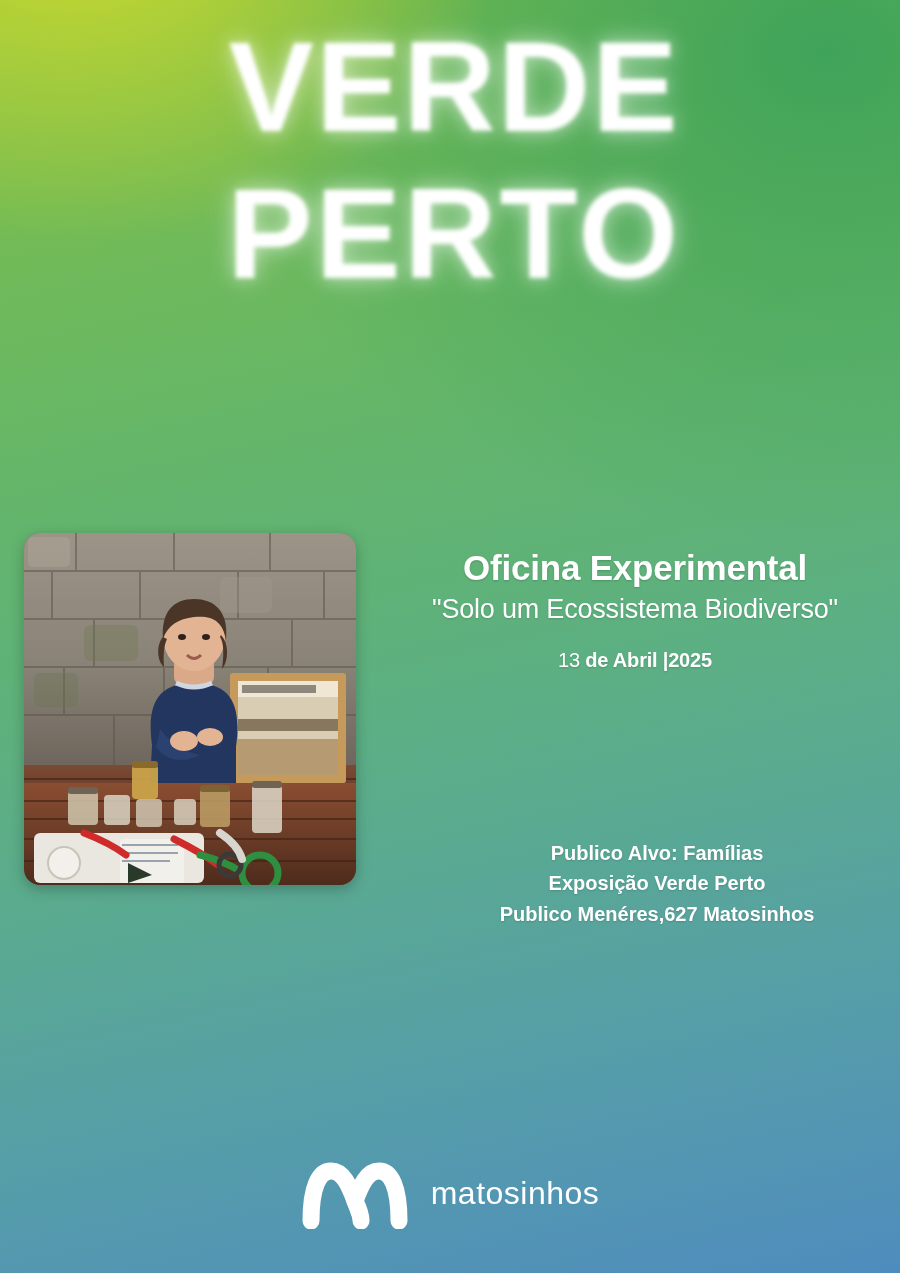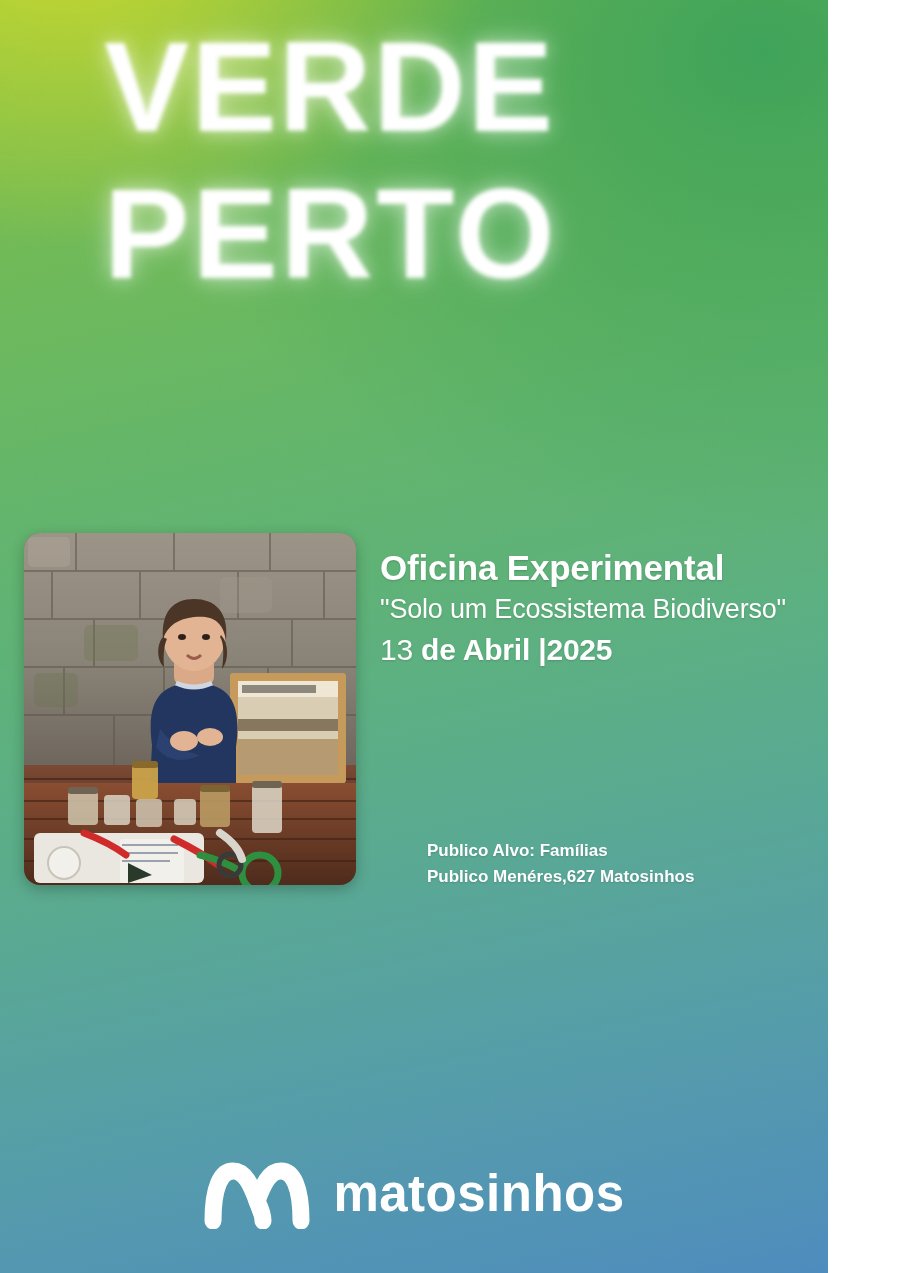--- a/index.html
+++ b/index.html
@@ -4,39 +4,40 @@
 <style>
   * { box-sizing: border-box; margin: 0; padding: 0; }
   html, body {
     width: 900px;
     height: 1273px;
     overflow: hidden;
     font-family: "Liberation Sans", sans-serif;
   }
   .poster {
     position: relative;
-    width: 828px;
+    width: 900px;
     height: 1273px;
     background:
       radial-gradient(ellipse 700px 520px at 8% -6%, #c9d82e 0%, rgba(201,216,46,0) 62%),
       radial-gradient(ellipse 900px 700px at 92% 4%, #3fa35a 0%, rgba(63,163,90,0) 70%),
       linear-gradient(168deg,
         #7fc04a 0%,
         #74bb54 14%,
         #6ab861 26%,
         #63b56d 36%,
         #5fb277 46%,
         #5caf84 55%,
         #5aaa91 64%,
         #58a49d 72%,
         #569ea8 80%,
         #5397b1 88%,
         #5090b9 96%,
         #4e8cbe 100%);
     overflow: hidden;
+    text-align: center;
   }
 
   
   .title-wrap {
     position: absolute;
     top: 24px;
     left: 104px;
     width: 700px;
   }
   .title-line {
@@ -82,58 +83,58 @@
     text-shadow: 0 1px 2px rgba(0,0,0,0.18);
   }
   .ev-subtitle {
     font-size: 27px;
     font-weight: 400;
     margin-top: 7px;
     letter-spacing: -0.2px;
     text-shadow: 0 1px 2px rgba(0,0,0,0.15);
   }
   .ev-date {
-    font-size: 30px;
-    margin-top: 8px;
+    font-size: 20px;
+    margin-top: 24px;
     letter-spacing: -0.2px;
     text-shadow: 0 1px 2px rgba(0,0,0,0.15);
   }
   .ev-date .d-num { font-weight: 400; }
   .ev-date .d-rest { font-weight: 700; }
 
   
   .details-block {
     position: absolute;
     left: 427px;
     top: 838px;
     width: 460px;
     color: #ffffff;
-    font-size: 17px;
+    font-size: 20px;
     font-weight: 700;
     line-height: 1.52;
     text-shadow: 0 1px 2px rgba(0,0,0,0.15);
   }
   .details-block div { white-space: nowrap; }
 
   
   .footer {
     position: absolute;
     left: 0;
     right: 0;
     bottom: 44px;
     display: flex;
     align-items: center;
     justify-content: center;
     gap: 22px;
   }
   .logo-mark { display: block; }
   .logo-text {
     color: #ffffff;
-    font-size: 51px;
-    font-weight: 700;
+    font-size: 32px;
+    font-weight: 400;
     letter-spacing: 0.5px;
   }
 </style>
 </head>
 <body>
 
 <div class="poster">
 
   <div class="title-wrap">
     <div class="title-line title-line-1">VERDE</div>
@@ -246,20 +247,21 @@
   <div class="headline-block">
     <div class="ev-title">Oficina Experimental</div>
     <div class="ev-subtitle">"Solo um Ecossistema Biodiverso"</div>
     <div class="ev-date">
       <span class="d-num">13 </span><span class="d-rest">de Abril |2025</span>
     </div>
   </div>
 
   <div class="details-block">
     <div>Publico Alvo: Famílias</div>
+    <div>Exposição Verde Perto</div>
     <div>Publico Menéres,627 Matosinhos</div>
   </div>
 
   <div class="footer">
     <svg class="logo-mark" width="108" height="72" viewBox="0 0 108 72">
       <path d="M10 64 C10 30 18 14 30 14 C42 14 48 28 54 44 C60 28 66 14 78 14 C90 14 98 30 98 64" fill="none" stroke="#ffffff" stroke-width="17" stroke-linecap="round"></path>
       <path d="M54 44 C58 52 60 58 60 64" fill="none" stroke="#ffffff" stroke-width="17" stroke-linecap="round"></path>
     </svg>
     <span class="logo-text">matosinhos</span>
   </div>

